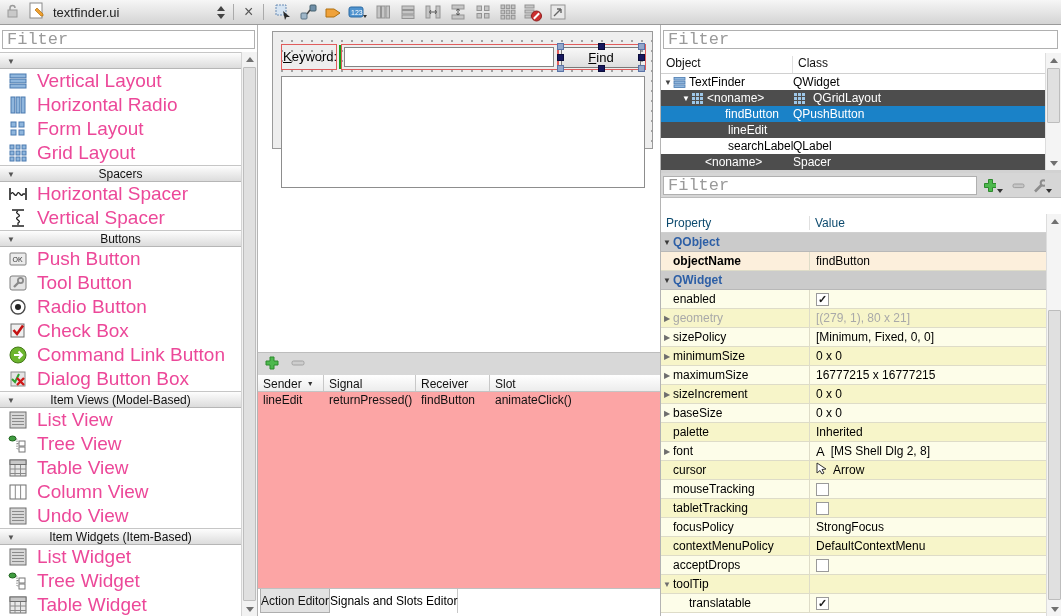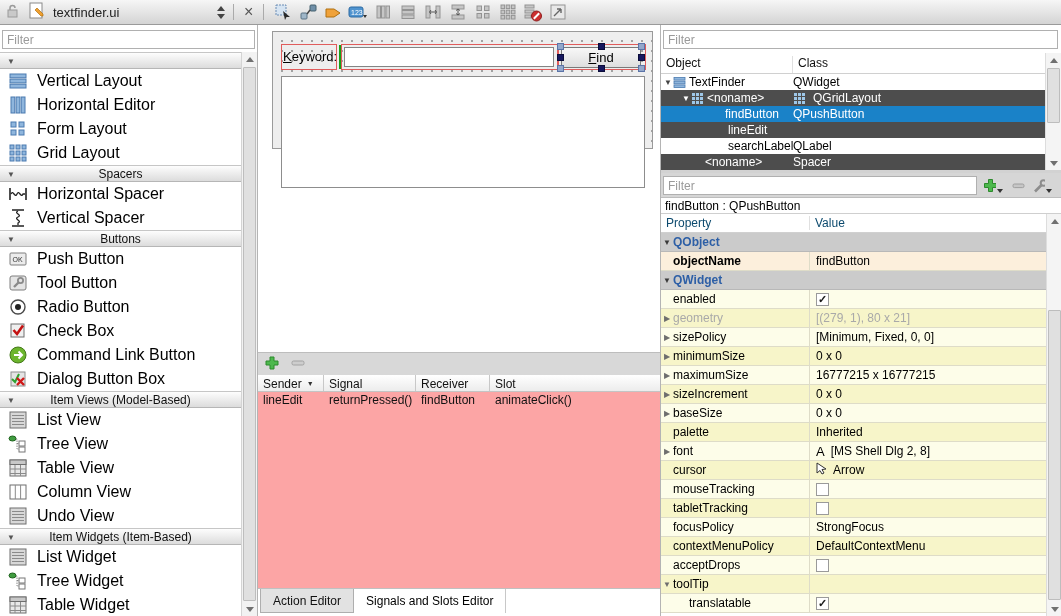--- a/index.html
+++ b/index.html
@@ -14,29 +14,29 @@
 .tb-spin{display:flex;flex-direction:column;gap:3px;margin-left:2px;padding:0 4px}
 .tri-up{width:0;height:0;border-left:4px solid transparent;border-right:4px solid transparent;border-bottom:5px solid #444}
 .tri-dn{width:0;height:0;border-left:4px solid transparent;border-right:4px solid transparent;border-top:5px solid #444}
 .tb-sep{width:1px;height:16px;background:#aaa;margin:0 4px}
 .tb-close{font-size:16px;color:#555;padding:0 6px;line-height:20px}
 .tb-icons{display:flex;align-items:center;gap:4px;margin-left:4px}
 .tb-ic{width:21px;height:21px;display:flex;align-items:center;justify-content:center}
 
 
 .widgetbox{position:absolute;left:0;top:25px;width:258px;height:591px;background:#fff;border-right:1px solid #b4b4b4}
-.filter-input{border:1px solid #b0b0b0;background:#fff;font-family:Liberation Sans, sans-serif;font-size:12px;padding:0 4px;outline:none}
+.filter-input{border:1px solid #b0b0b0;background:#fff;font-family:Liberation Mono, monospace;font-size:17px;padding:0 4px;outline:none}
 .filter-input::placeholder{color:#9a9a9a}
 .wb-filter{position:absolute;left:2px;top:5px;width:253px;height:19px}
 .wb-list{position:absolute;left:0;top:27px;width:241px;bottom:0;overflow:hidden;background:#fff}
 .wb-cat{height:17px;background:linear-gradient(#fdfdfd,#dcdcdc);border-top:1px solid #c6c6c6;border-bottom:1px solid #b6b6b6;display:flex;align-items:center;position:relative}
 .wb-cat .tri{font-size:8px;color:#555;position:absolute;left:7px;top:4px}
 .wb-cat-label{flex:1;text-align:center;font-size:12px;color:#111}
 .wb-item{height:24px;display:flex;align-items:center;gap:9px;padding-left:8px;background:#fff}
-.wb-label{font-size:16px;color:#000000}
+.wb-label{font-size:19px;color:#ec4899}
 .wb-ic{width:20px;height:20px;display:flex;align-items:center;justify-content:center}
 .wb-sb{position:absolute;right:0;top:27px;width:16px;bottom:0;background:#f2f2f2;border-left:1px solid #d4d4d4}
 .sb-btn{position:absolute;left:0;width:15px;height:14px;display:flex;align-items:center;justify-content:center}
 .sb-thumb{position:absolute;left:1px;width:13px;background:#e0e0e0;border:1px solid #bdbdbd;border-radius:1px}
 
 
 .center{position:absolute;left:258px;top:25px;width:403px;height:591px;background:#fff;border-right:1px solid #b4b4b4}
 .form{position:absolute;left:14px;top:6px;width:381px;height:118px;background:#eeeeee;border:1px solid #9a9a9a;
   background-image:radial-gradient(circle,#a2a2a2 1px,transparent 1.3px);background-size:10px 10px;background-position:4px 4px}
 .redcell{position:absolute;border:1px solid #e05c5c}
@@ -55,21 +55,21 @@
 .sig-table{position:absolute;left:0;top:350px;width:402px;height:213px;background:#fca5a5}
 .sig-head{display:flex;height:17px;background:linear-gradient(#ffffff,#ececec);border-bottom:1px solid #c4c4c4}
 .sig-hcell{padding:1px 0 0 5px;border-right:1px solid #c8c8c8;font-size:12px;color:#111;display:flex;align-items:center;gap:5px}
 .sig-row{display:flex;height:17px}
 .sig-cell{padding:1px 0 0 5px;font-size:12px;color:#111}
 .w-sender{width:66px}.w-signal{width:92px}.w-receiver{width:74px}.w-slot{flex:1}
 .sort-tri{font-size:7px;color:#333}
 
 
 .tabbar{position:absolute;left:0;top:563px;width:402px;height:28px;background:#fff;border-top:1px solid #c0c0c0;display:flex;align-items:flex-start}
-.tab{height:24px;display:flex;align-items:center;justify-content:center;font-size:12px;padding:0 12px}
+.tab{height:24px;display:flex;align-items:center;justify-content:center;font-size:12px;padding:0 0}
 .tab.inactive{background:#e2e2e2;border:1px solid #aeaeae;border-top:none;color:#111;margin-left:2px}
 .tab.active{background:#fff;border-right:1px solid #c8c8c8;color:#000}
 
 
 .rightpanel{position:absolute;left:661px;top:25px;width:400px;height:591px;background:#fff}
 .oi-filter{position:absolute;left:2px;top:5px;width:395px;height:19px}
 .oi-head{position:absolute;left:0;top:28px;width:384px;height:21px;border-bottom:1px solid #d0d0d0;display:flex;align-items:flex-end;background:#fff}
 .oi-hc{font-size:12px;color:#111;padding:0 0 3px 5px}
 .oi-hc.obj{width:132px;border-right:1px solid #e0e0e0}
 .oi-rows{position:absolute;left:0;top:49px;width:384px}
@@ -264,21 +264,21 @@
     <div class="wb-item">
       <span class="wb-ic">
           <svg width="20" height="20">
             <g fill="#8fb6dd" stroke="#4a7ab0">
               <rect x="3" y="2" width="3.8" height="16"></rect>
               <rect x="8.1" y="2" width="3.8" height="16"></rect>
               <rect x="13.2" y="2" width="3.8" height="16"></rect>
             </g>
           </svg>
         </span>
-      <span class="wb-label">Horizontal Editor</span>
+      <span class="wb-label">Horizontal Radio</span>
       </div>
     <div class="wb-item">
       <span class="wb-ic">
           <svg width="20" height="20">
             <g fill="#8fb6dd" stroke="#4a7ab0">
               <rect x="3" y="3" width="5" height="5"></rect>
               <rect x="11" y="3" width="5" height="5"></rect>
               <rect x="3" y="11" width="5" height="5"></rect>
               <rect x="11" y="11" width="5" height="5"></rect>
             </g>
@@ -674,21 +674,20 @@
         </svg>
       </span>
     <span class="pe-btn" style="left:371px">
         <svg width="16" height="16">
           <path d="M3 13.5 L9.5 7" stroke="#8d8d8d" stroke-width="2.6"></path>
           <circle cx="11.5" cy="5" r="2.8" fill="none" stroke="#8d8d8d" stroke-width="2"></circle>
         </svg>
         <span class="mini-dn"></span>
       </span>
   </div>
-  <div class="pe-objbar">findButton : QPushButton</div>
   <div class="pe-head">
     <div class="pe-hc prop">Property</div>
     <div class="pe-hc">Value</div>
   </div>
 
   <div class="pe-rows">
     <div class="prow section">
       <div class="pname">
           <span class="parr" style="color:#3a3a3a">▼</span>
           <span>QObject</span>

